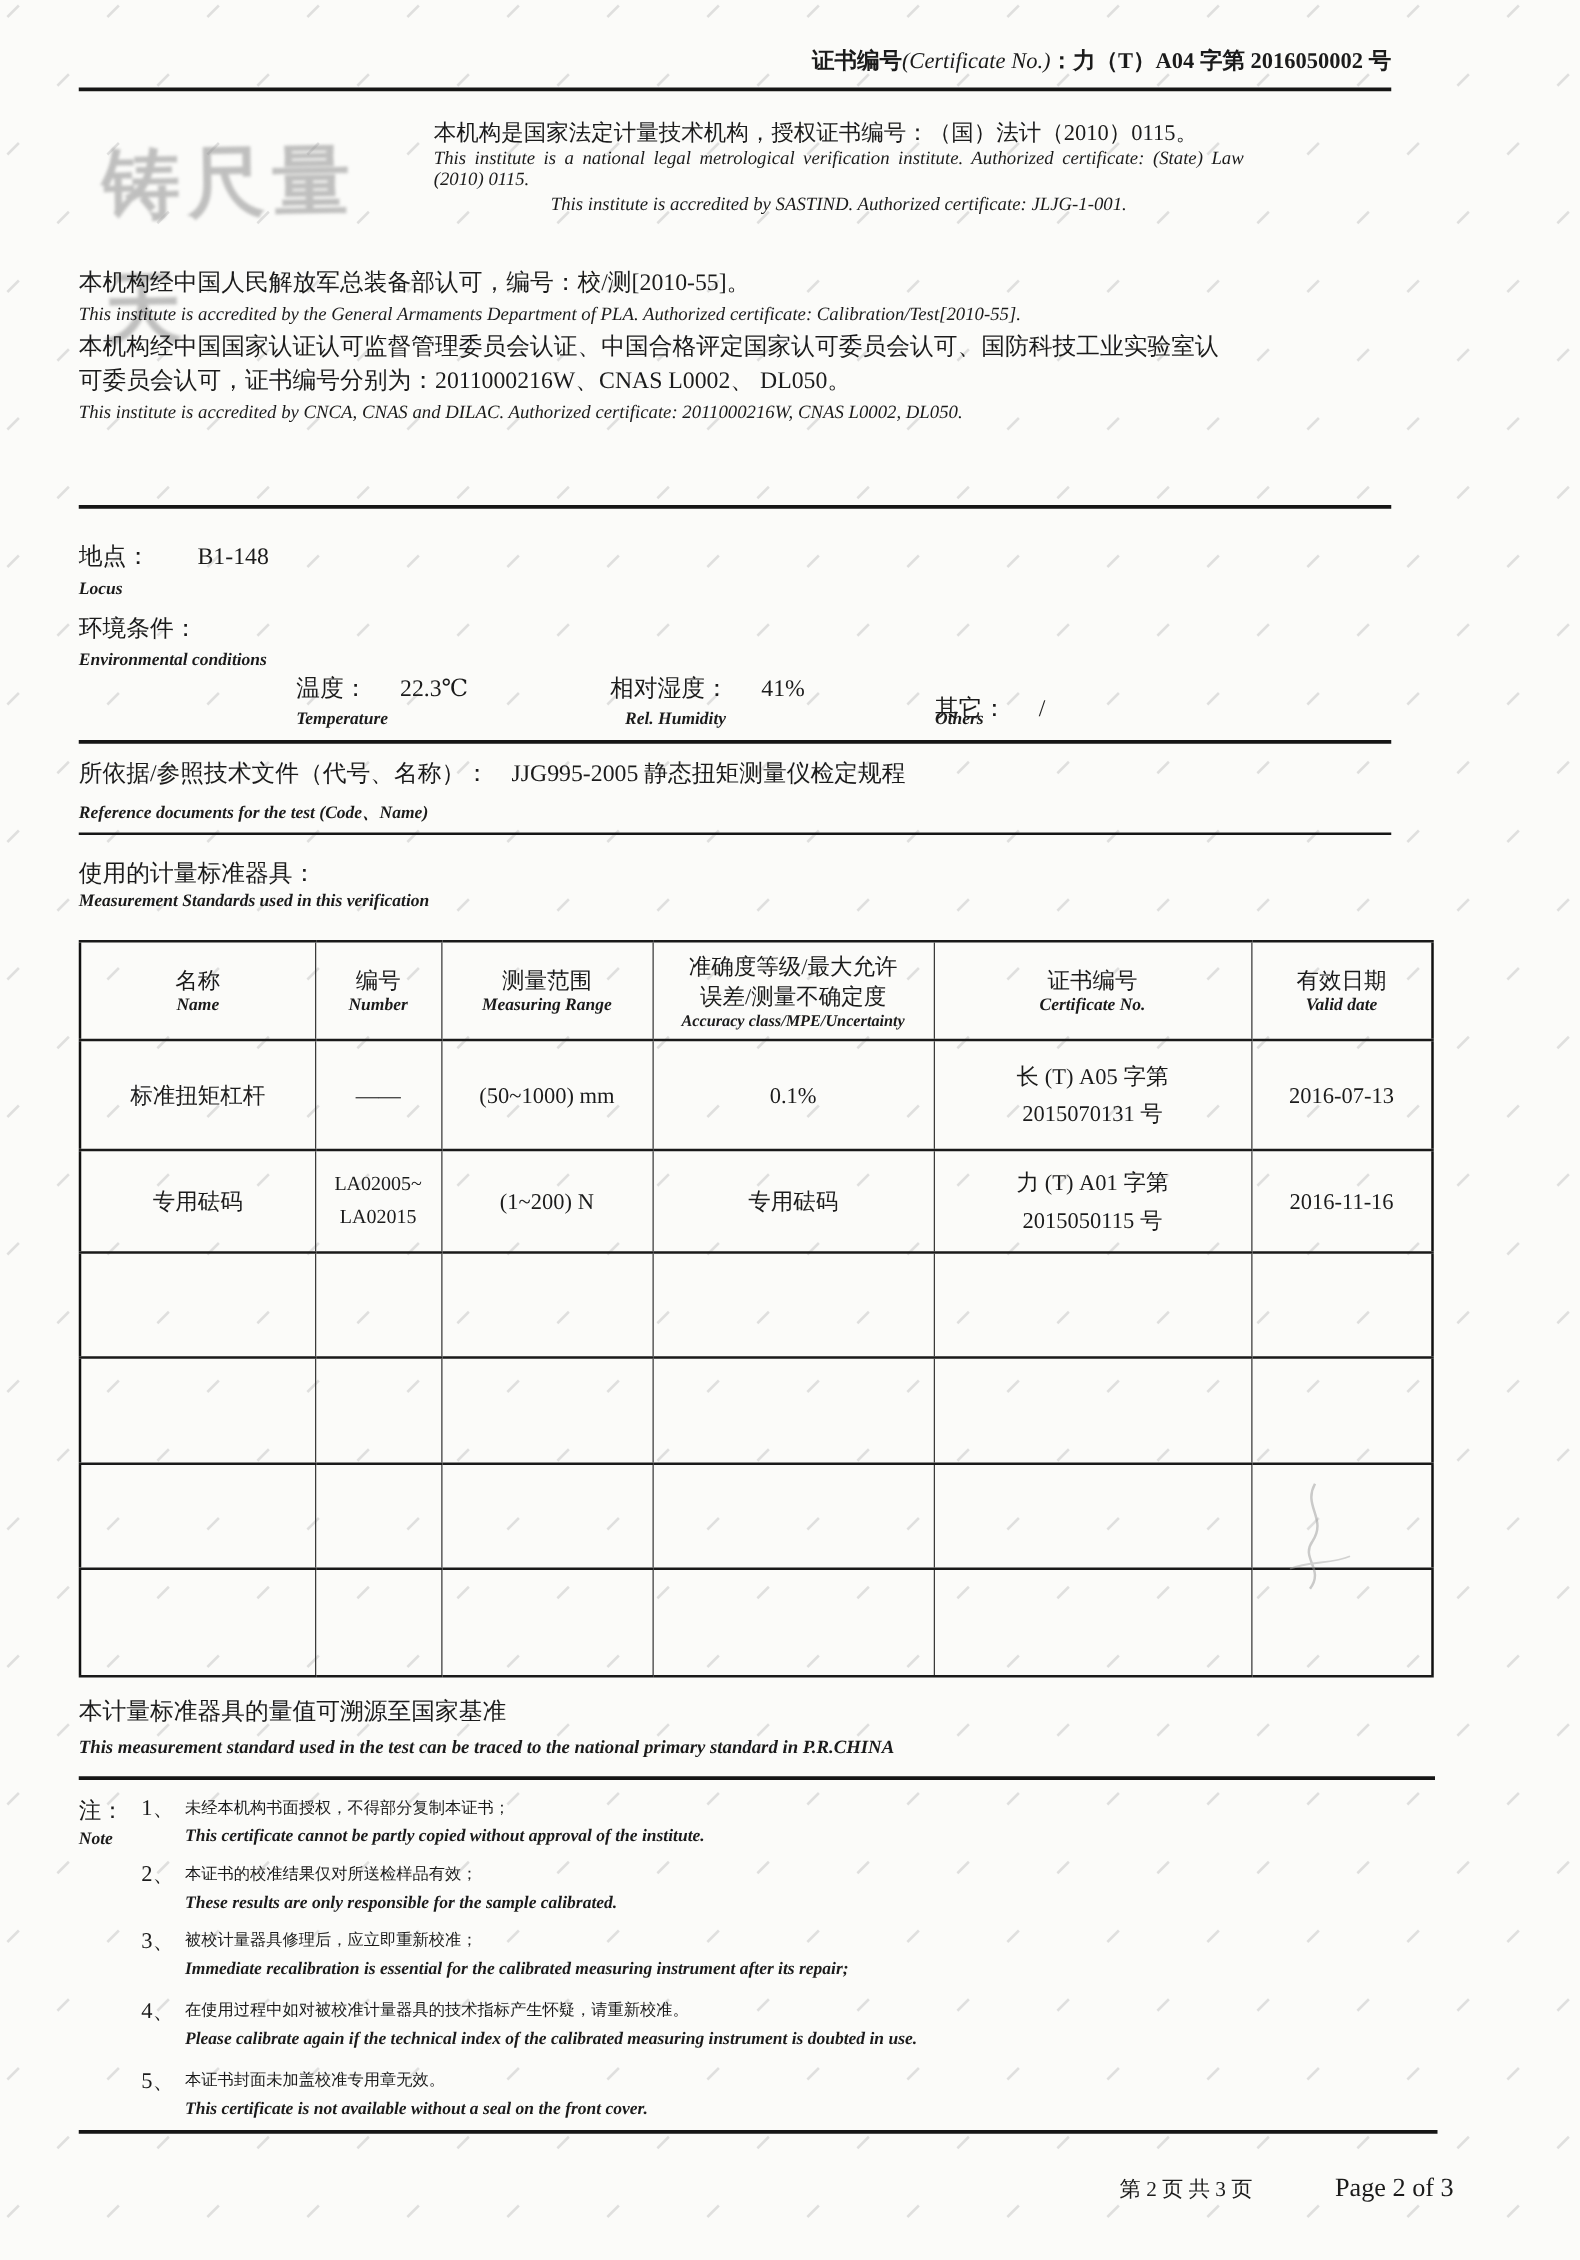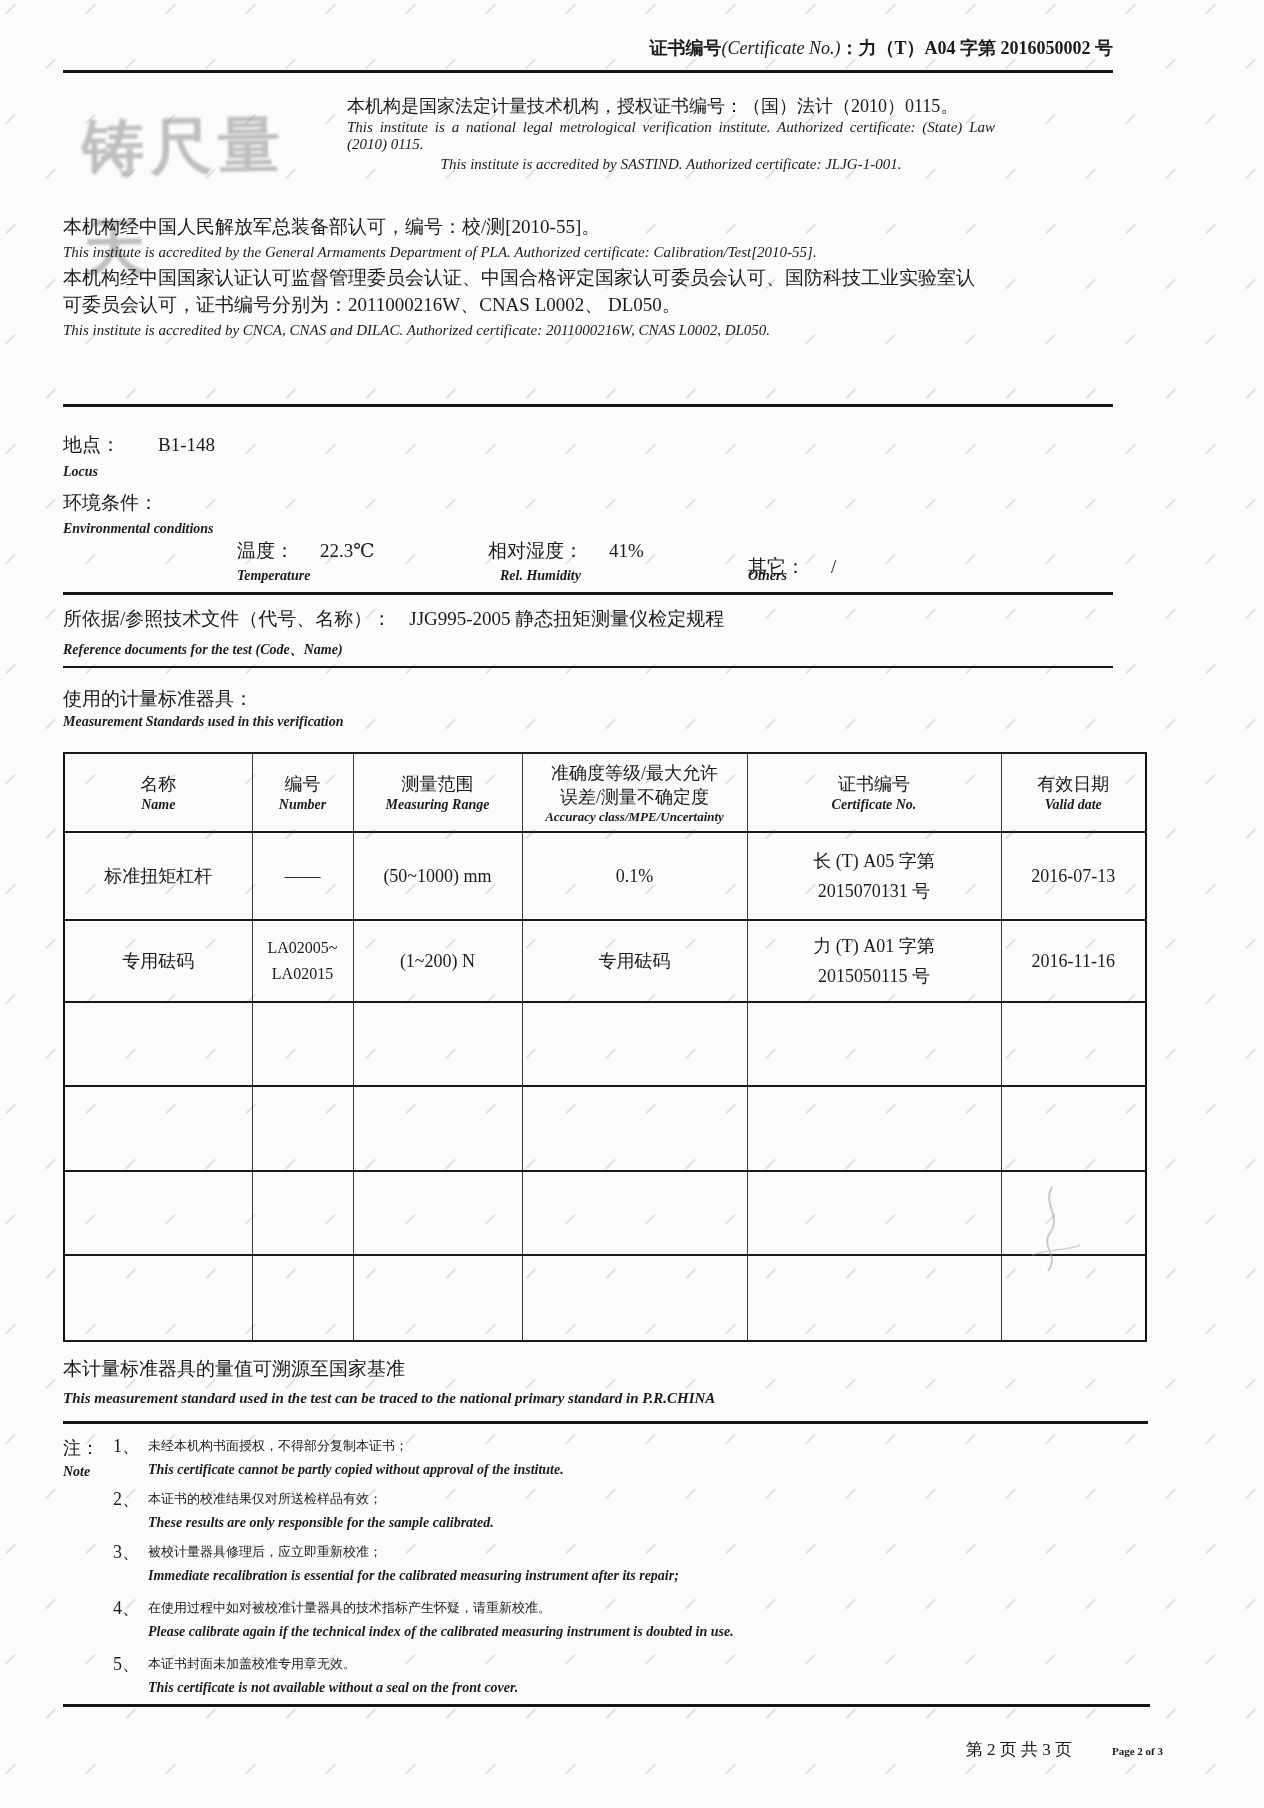--- a/index.html
+++ b/index.html
@@ -65,21 +65,21 @@
   .notes{position:absolute;top:1434px;left:63px;width:1010px;}
   .note-head-cn{position:absolute;left:0;top:2px;font-size:18px;}
   .note-head-en{position:absolute;left:0;top:30px;font-size:14px;}
   .note-item{position:relative;padding-left:85px;margin-bottom:7px;}
   .note-no{position:absolute;left:50px;top:0;font-size:18px;}
   .note-cn{font-size:13px;line-height:24px;}
   .note-en{font-size:14px;line-height:21px;margin-top:1px;}
   .sp1{margin-bottom:10px;}
   
   .footer{position:absolute;top:1738px;left:63px;width:1100px;text-align:right;font-size:17px;white-space:nowrap;}
-  .footer .en-pg{margin-left:40px;font-size:11px;font-weight:bold;}
+  .footer .en-pg{margin-left:66px;font-size:21px;}
   
   .artifact{position:absolute;top:1185px;left:1022px;opacity:.5;}
 </style>
 </head>
 <body>
 
 <div class="page">
 
   <div class="wm-layer" id="wm-layer">
       <span class="wm" style="left: 4px; top: 8px;"></span>

